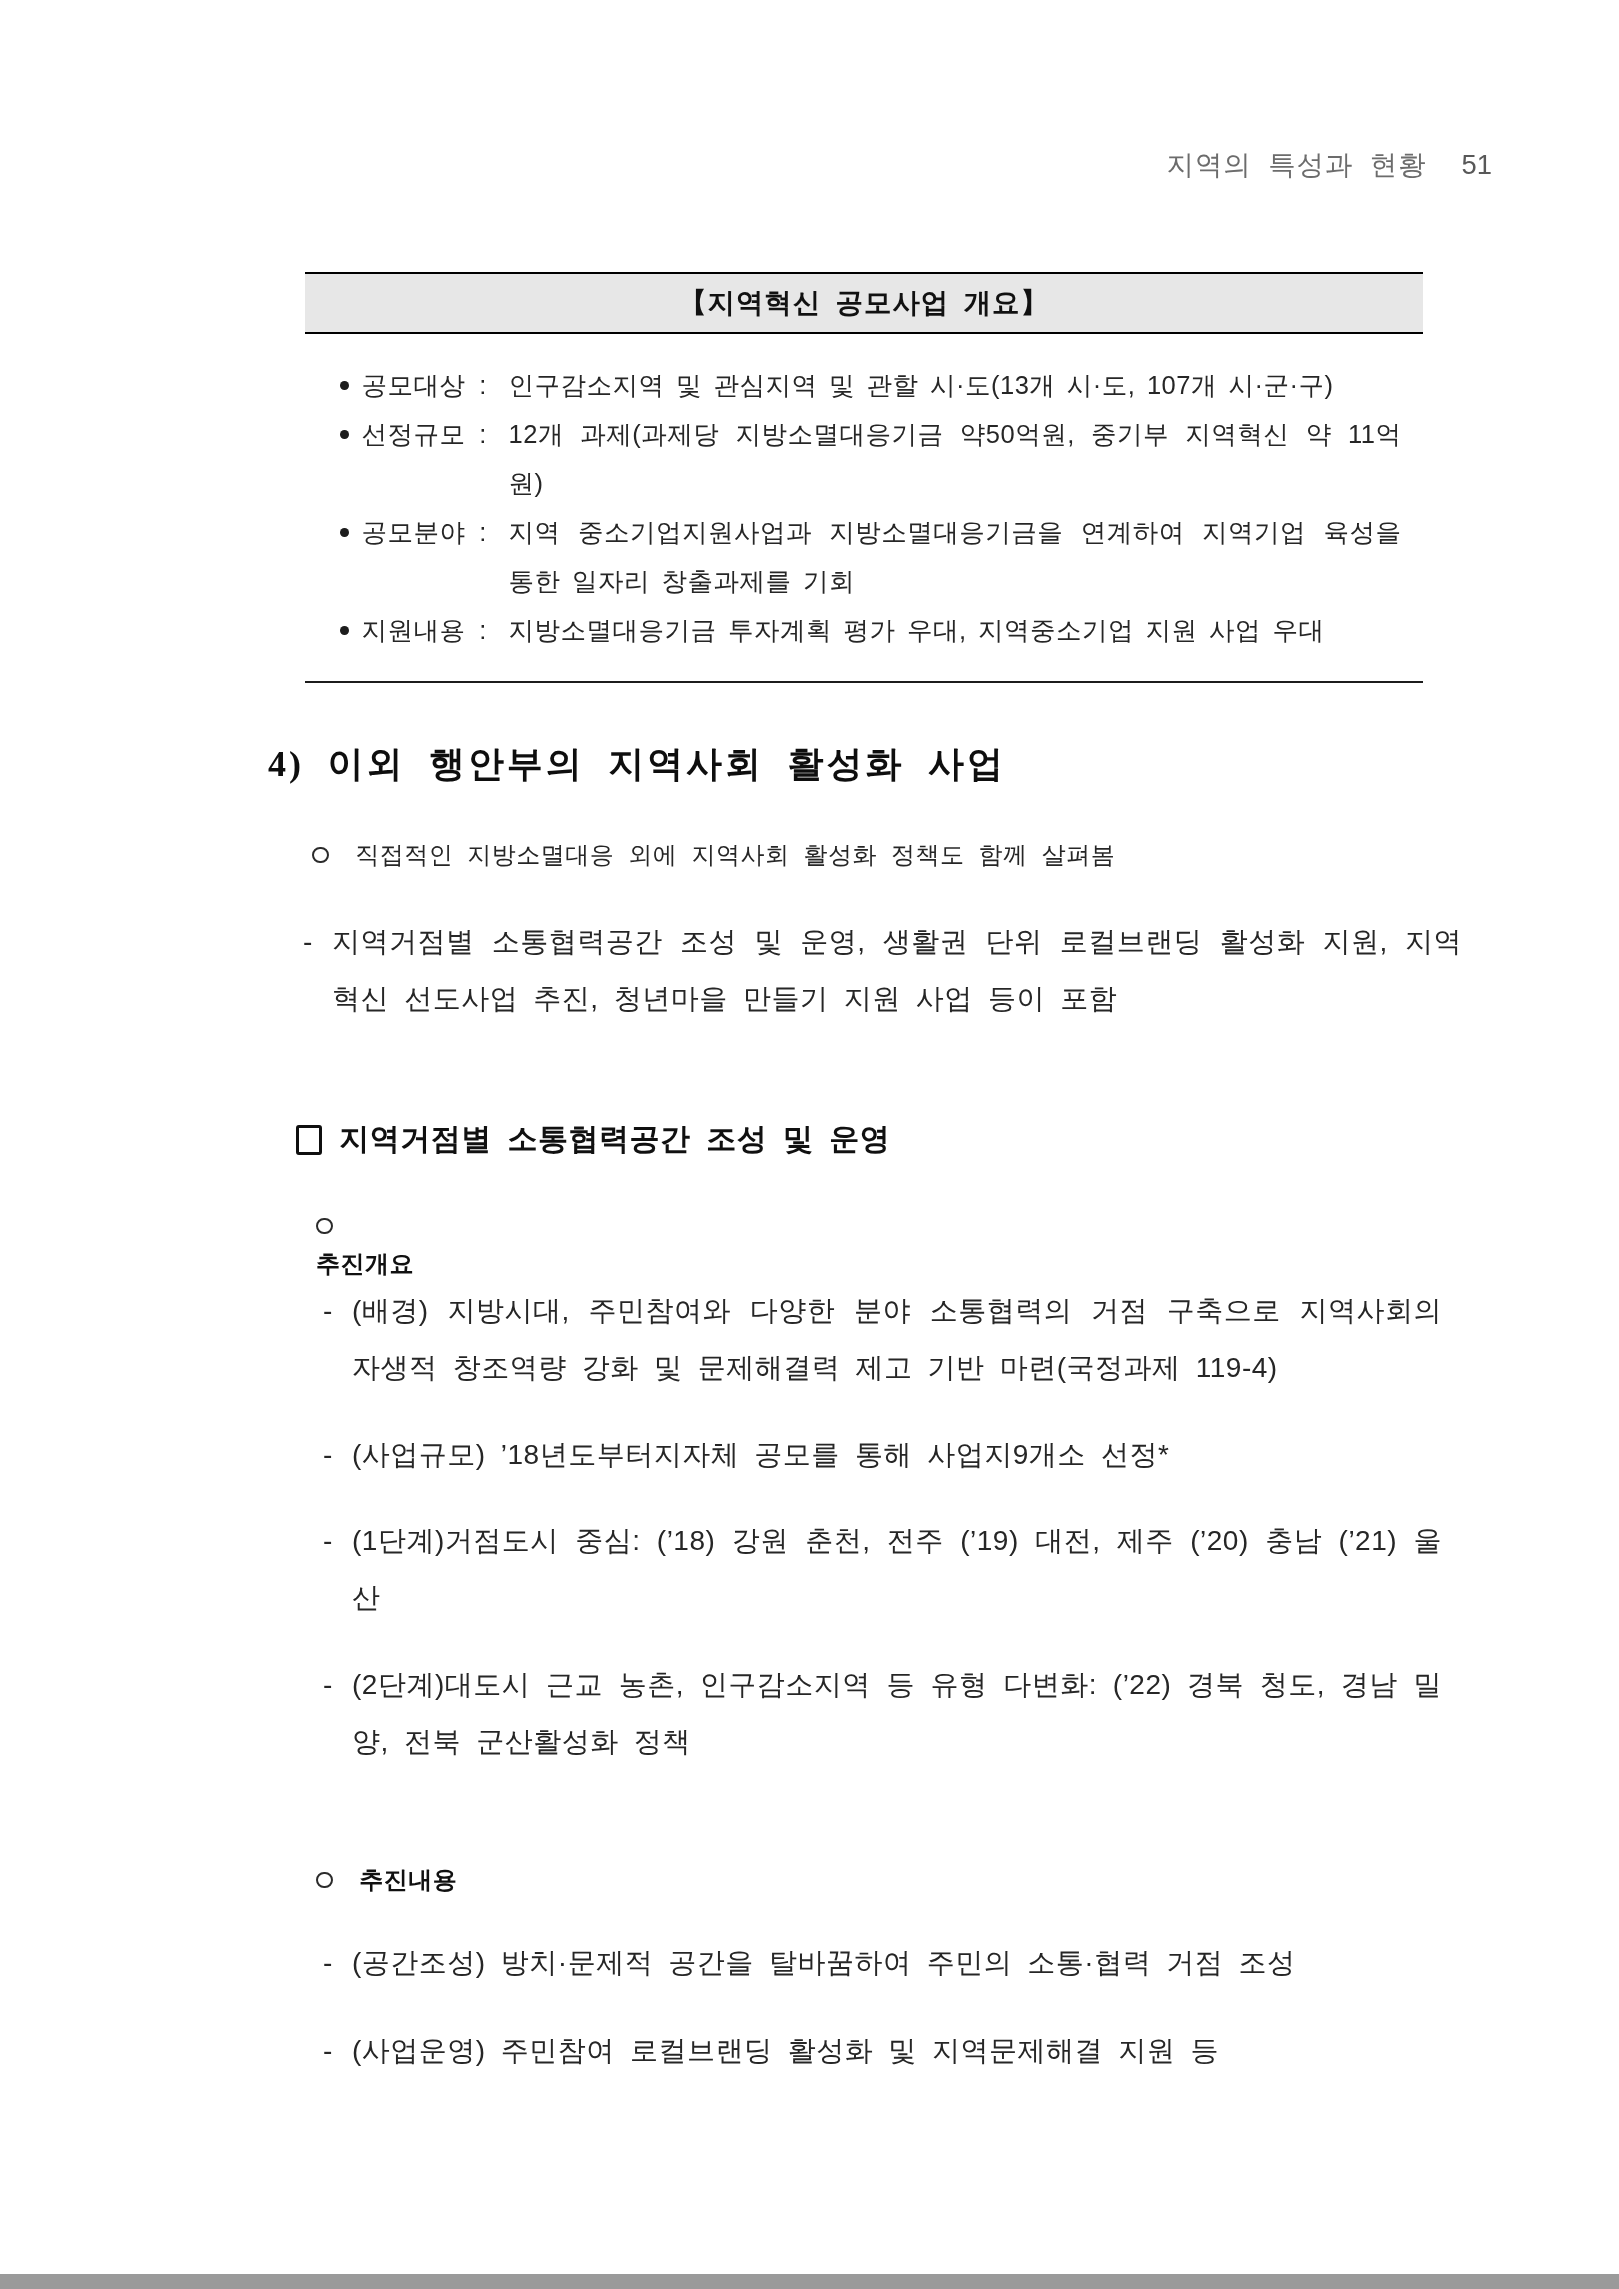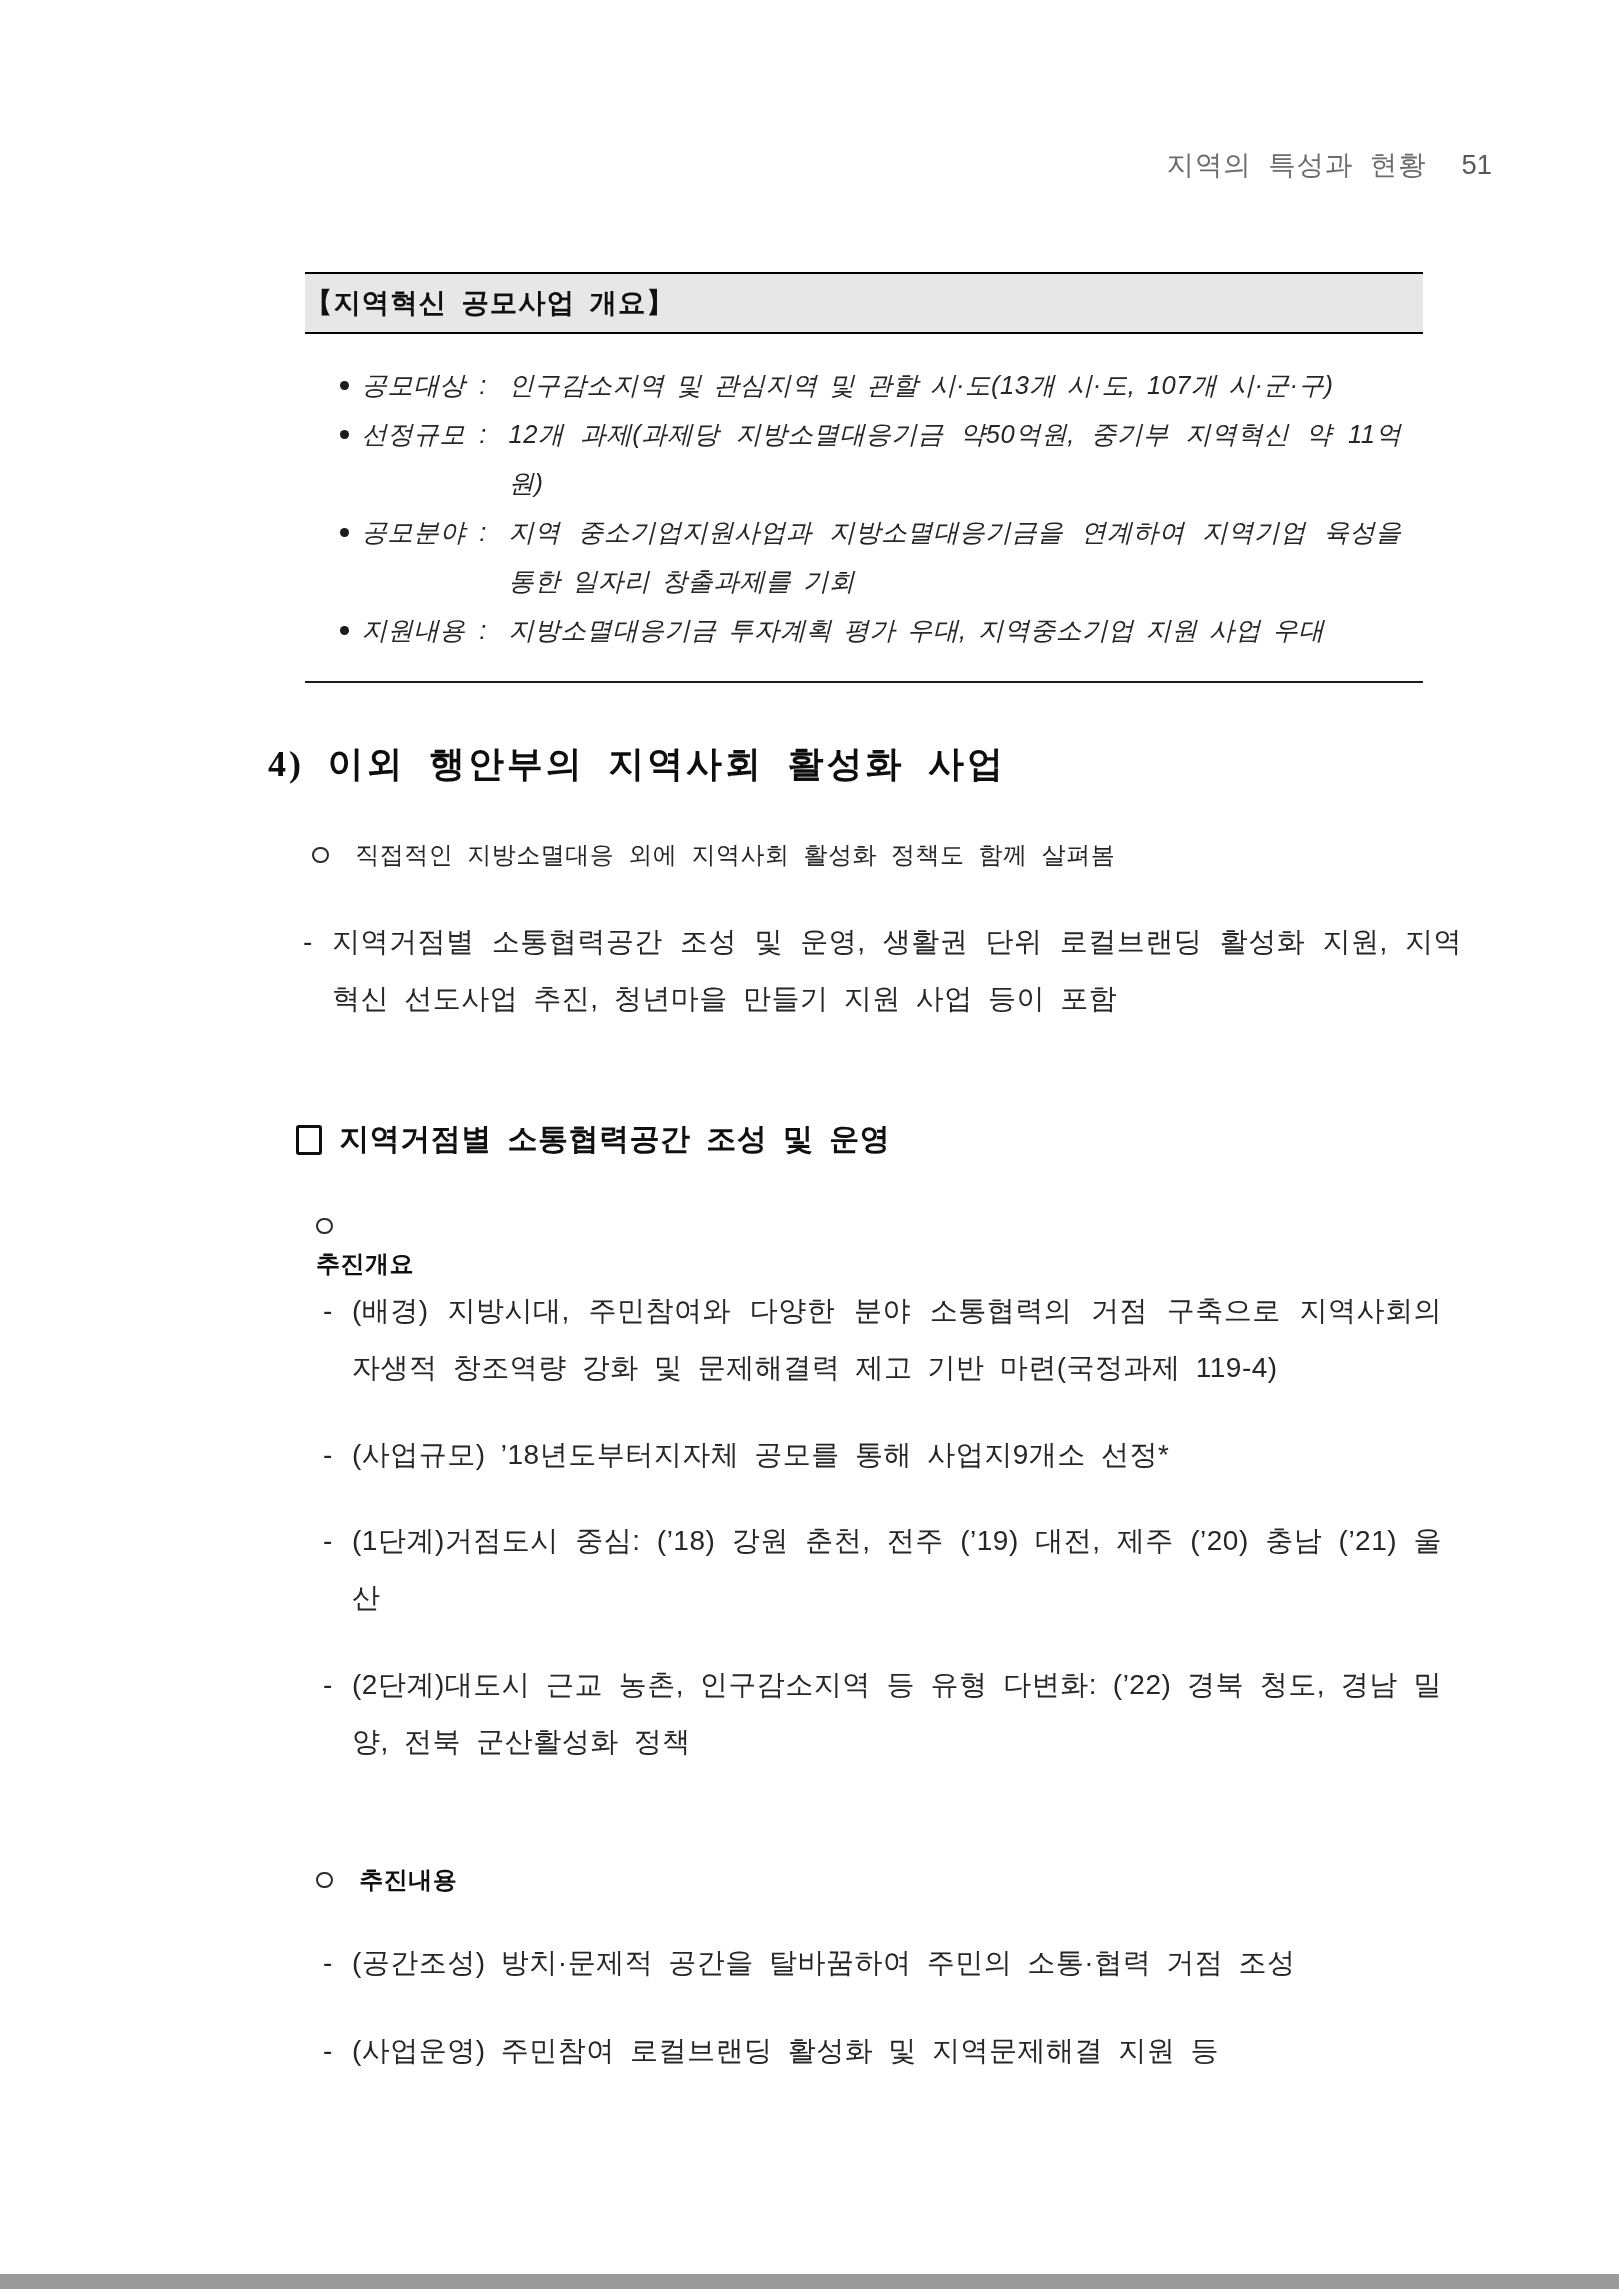--- a/index.html
+++ b/index.html
@@ -23,24 +23,25 @@
   
   .info-box{
     position:absolute;left:305px;top:272px;width:1118px;
     border-bottom:2px solid #1c1c1c;
   }
   .box-title{
     background:#e7e7e7;
     border-top:2.9px solid #000;
     border-bottom:2px solid #000;
     height:58px;line-height:58px;
+    text-align:center;
     font-weight:700;font-size:27.4px;color:#111;
     letter-spacing:1px;word-spacing:5.9px;
   }
-  .box-body{padding:27.4px 21.6px 25.5px 35px;font-style:italic;}
+  .box-body{padding:27.4px 21.6px 25.5px 35px;}
   .box-row{
     display:grid;
     grid-template-columns:21.6px max-content 35px 1fr;
     font-size:25.5px;line-height:49px;
     word-spacing:3.9px;letter-spacing:0.5px;
   }
   .box-row .dot-cell{display:flex;align-items:center;height:49px;}
   .dot-icon{width:8.8px;height:8.8px;background:#1d1d1d;border-radius:50%;display:inline-block;}
   .box-row .colon{text-align:center;color:#262626;}
   .box-row .content{text-align:justify;margin-left:8px;}

